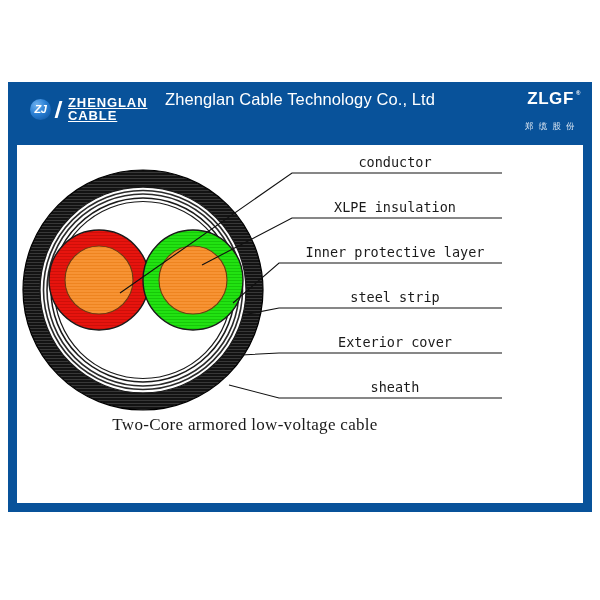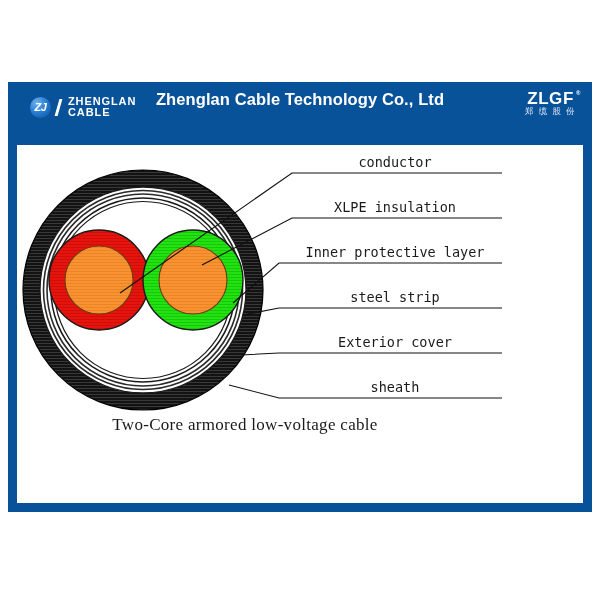--- a/index.html
+++ b/index.html
@@ -72,35 +72,36 @@
     flex: 0 0 auto;
     margin-left: 1px;
   }
   .brand-words {
     display: flex;
     flex-direction: column;
     line-height: 1.02;
     margin-left: 3px;
   }
   .brand-words b {
-    font-size: 11px;
+    font-size: 13px;
     font-weight: bold;
     color: #ffffff;
     letter-spacing: 0.9px;
+    text-decoration: underline;
   }
 
   .header-title {
     position: absolute;
     left: 0;
     right: 0;
     top: 8px;
     text-align: center;
     color: #ffffff;
     font-size: 16.5px;
-    font-weight: bold;
+    font-weight: normal;
     letter-spacing: 0.1px;
   }
   .header-url {
     position: absolute;
     left: 0;
     right: 0;
     top: 33px;
     text-align: center;
     color: #ffffff;
     font-size: 11px;
@@ -125,21 +126,21 @@
   .brand-right .zlgf sup {
     font-size: 6px;
     position: absolute;
     top: 0px;
     right: -5px;
   }
   .brand-right .cn {
     font-size: 8.5px;
     color: #dfe9f4;
     letter-spacing: 1.4px;
-    margin-top: 0;
+    margin-top: 15px;
   }
 
   
   .body-area {
     position: absolute;
     left: 0;
     top: 54px;
     width: 456px;
     height: 358px;
     background: #ffffff;

